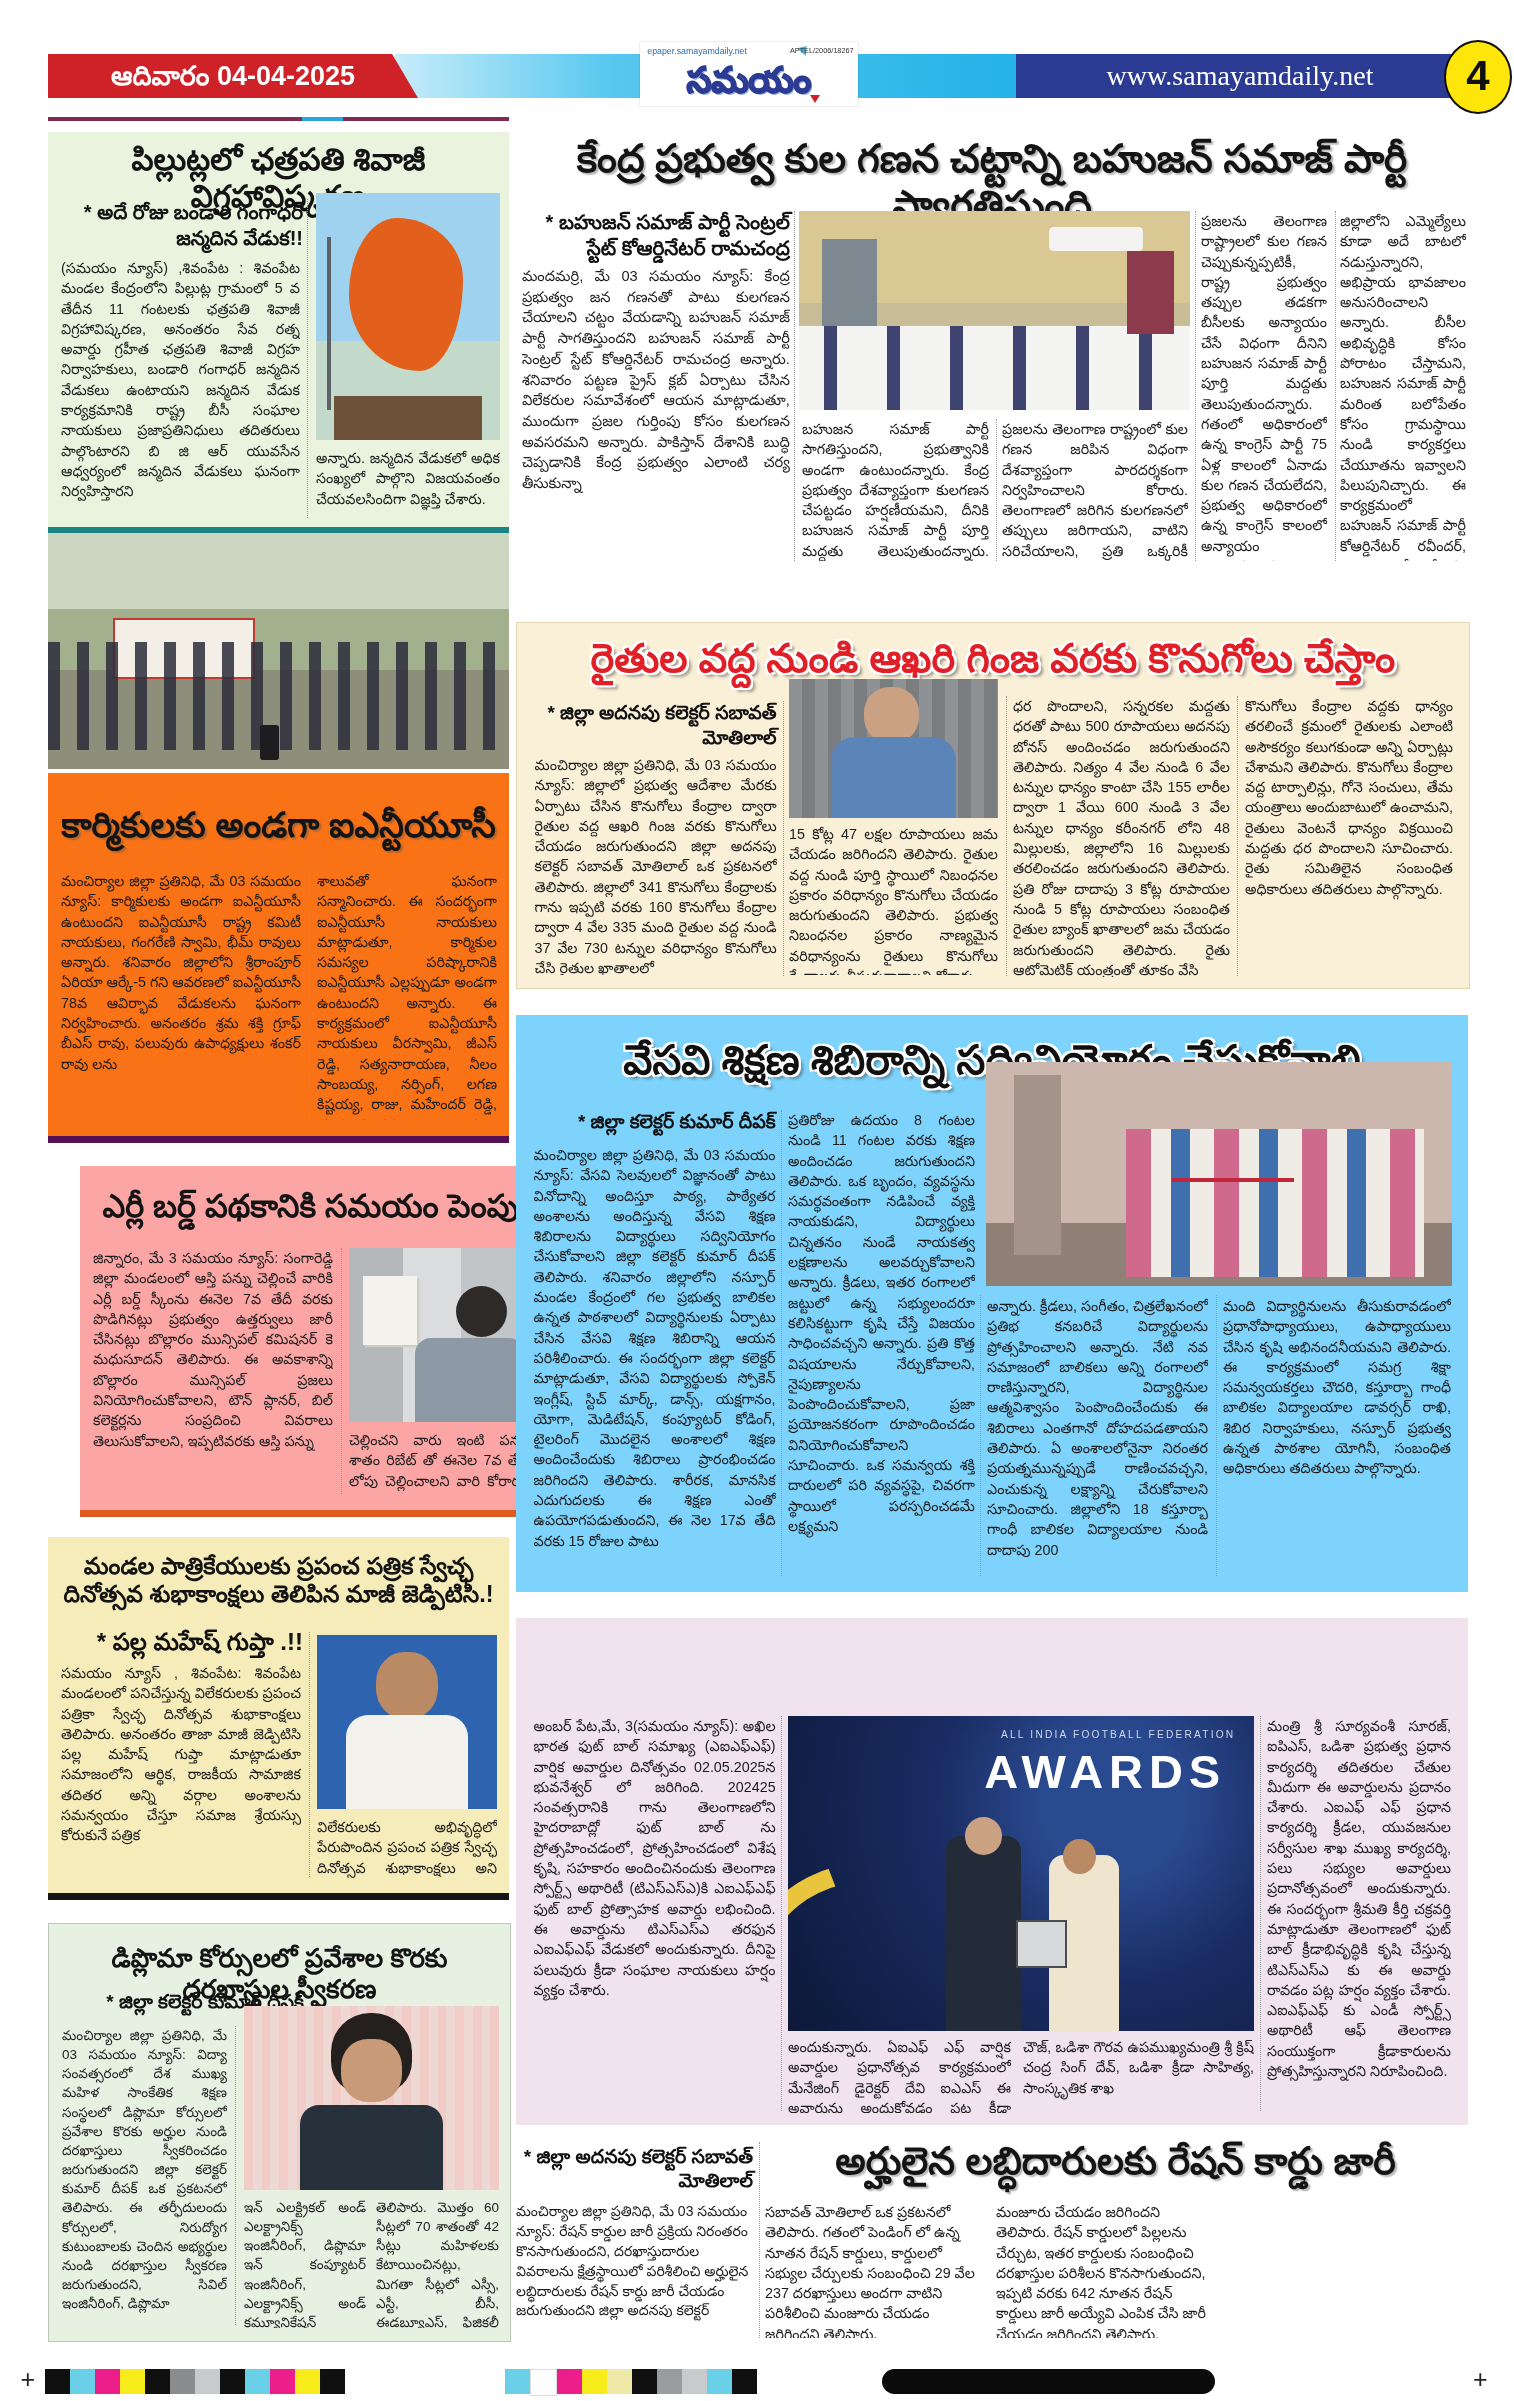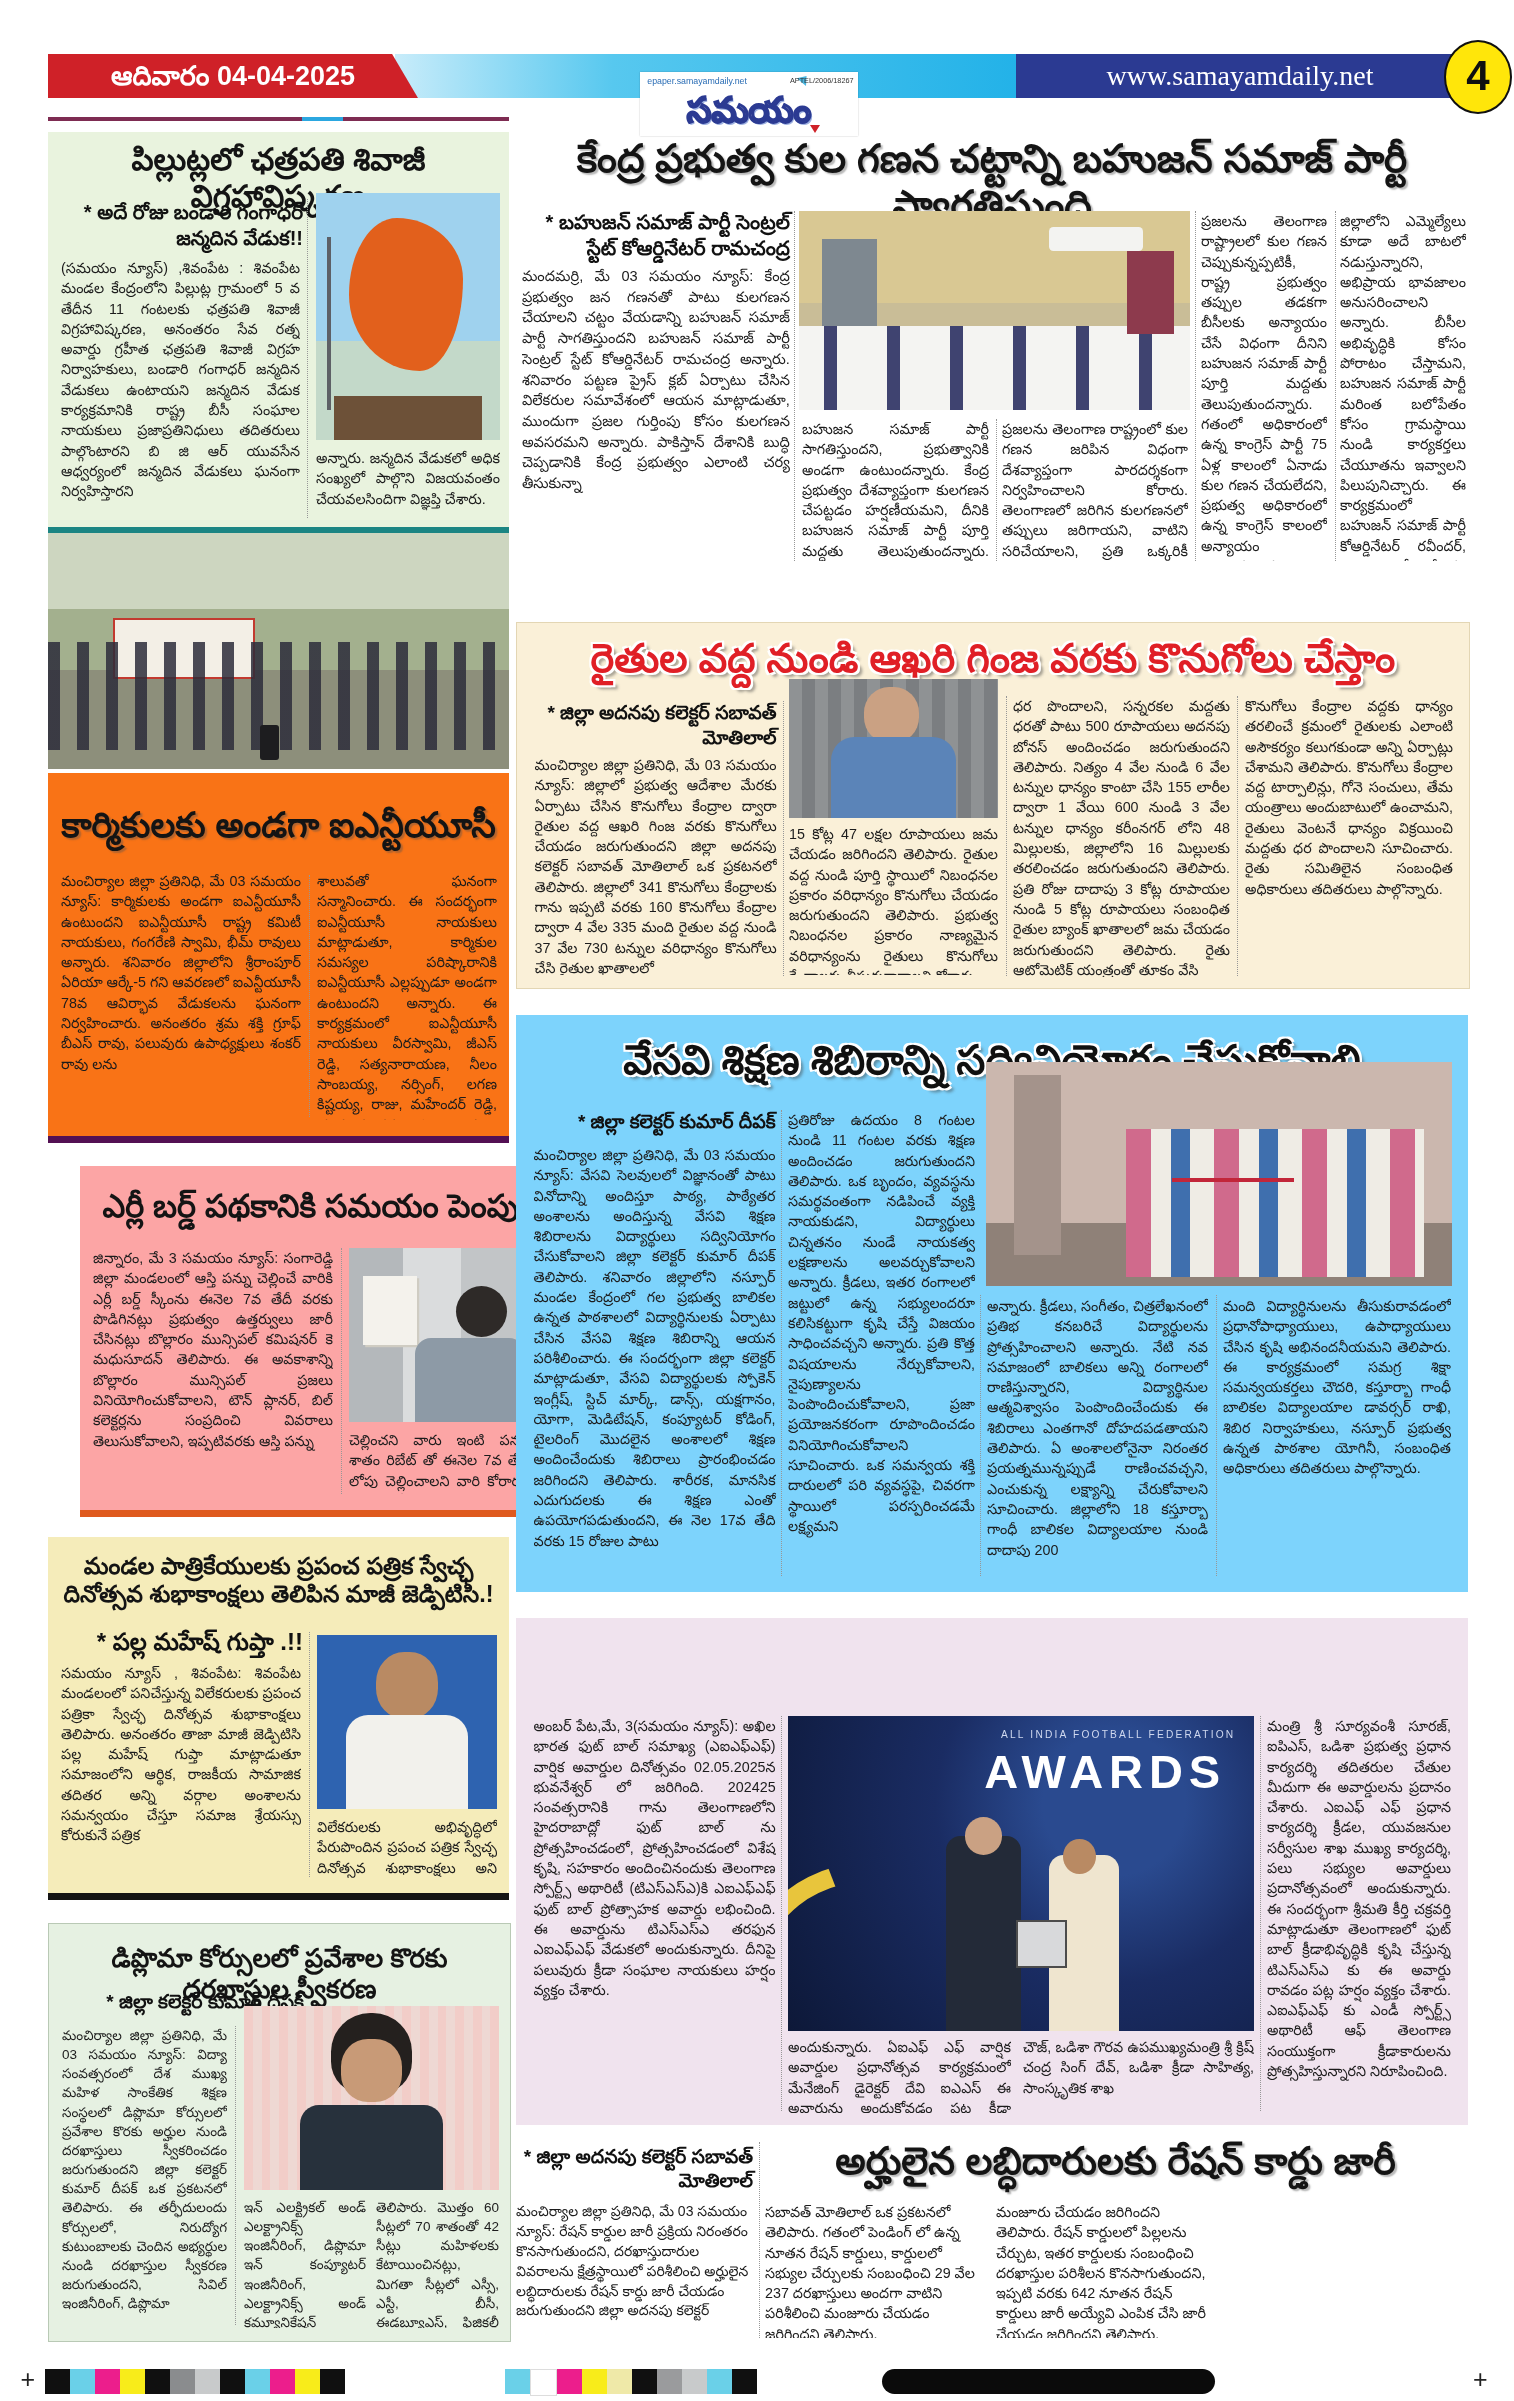--- a/index.html
+++ b/index.html
@@ -18,21 +18,21 @@
 </head>
 <body>
 
 <div id="page">
 
   <div class="abs" style="left:0;top:0;width:1515px;height:117px;">
     <div class="abs" style="left:395px;top:54px;width:622px;height:44px;background:linear-gradient(90deg,#c8ecfa 0%,#57c8ef 35%,#23b2e8 100%);"></div>
     <div class="abs" style="left:48px;top:54px;width:370px;height:44px;background:#cf2128;clip-path:polygon(0 0,93% 0,100% 100%,0 100%);">
       <div style="color:#fff;font-weight:700;font-size:27px;line-height:44px;text-align:center;">ఆదివారం 04-04-2025</div>
     </div>
-    <div class="abs" style="left:640px;top:42px;width:218px;height:64px;background:#ffffff;z-index:2;box-shadow:0 0 1.5px rgba(0,0,0,.25);margin-top:30px;">
+    <div class="abs" style="left:640px;top:42px;width:218px;height:64px;background:#ffffff;z-index:2;box-shadow:0 0 1.5px rgba(0,0,0,.25);">
       <span style="position:absolute;left:7.3px;top:3.7px;font-size:8.8px;color:#2a6db5;">epaper.samayamdaily.net</span>
       <span style="position:absolute;right:48px;top:2.9px;width:0;height:0;border-left:6.6px solid transparent;border-right:6.6px solid transparent;border-bottom:8.8px solid #49b6e0;transform:rotate(40deg);"></span>
       <span style="position:absolute;right:4.4px;top:4.4px;font-size:7.3px;color:#333;">APTEL/2006/18267</span>
       <div style="position:absolute;left:0;top:17.6px;width:100%;text-align:center;font-size:35px;font-weight:700;color:#ffffff;-webkit-text-stroke:1.8px #2b3a92;text-shadow:1.5px 1.5px 0 #9db0e0;">సమయం</div>
       <span style="position:absolute;right:38px;bottom:2.9px;width:0;height:0;border-left:5.9px solid transparent;border-right:5.9px solid transparent;border-top:8px solid #cf2128;"></span>
     </div>
     <div class="abs" style="left:1016px;top:54px;width:448px;height:44px;background:#2b3a92;">
       <div style="color:#fff;font-size:28px;line-height:44px;text-align:center;font-family:'Liberation Serif',serif;">www.samayamdaily.net</div>
     </div>
     <div class="abs" style="left:1444px;top:40px;width:64px;height:70px;background:#ffe60a;border:2.9px solid #101010;border-radius:50%;z-index:3;">

